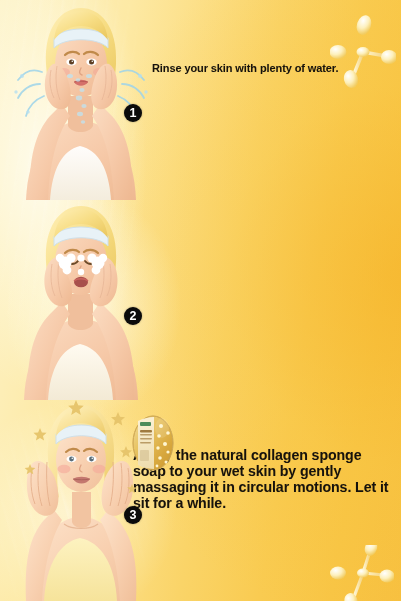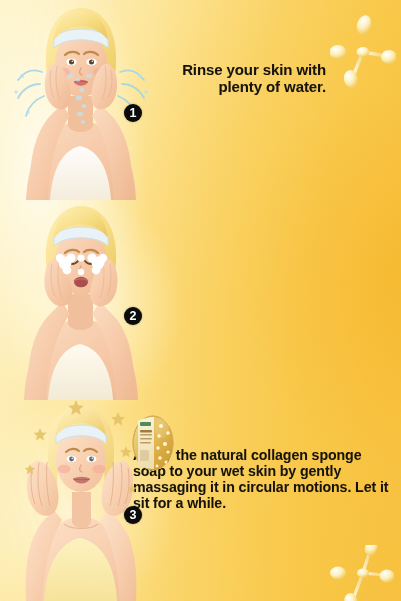--- a/index.html
+++ b/index.html
@@ -126,25 +126,25 @@
 
   .caption {
     position: absolute;
     color: #16120c;
     font-weight: bold;
     letter-spacing: -0.1px;
     line-height: 1.12;
     text-shadow: 0 0 1px rgba(0,0,0,0.12);
   }
   #caption-1 {
-    left: 136px;
+    left: 152px;
     top: 62px;
     width: 190px;
-    font-size: 15px;
-    text-align: right;
+    font-size: 11px;
+    text-align: left;
   }
   #caption-2 {
     left: 133px;
     top: 248px;
     width: 264px;
     font-size: 14.2px;
     text-align: left;
   }
 
   .step-badge {

